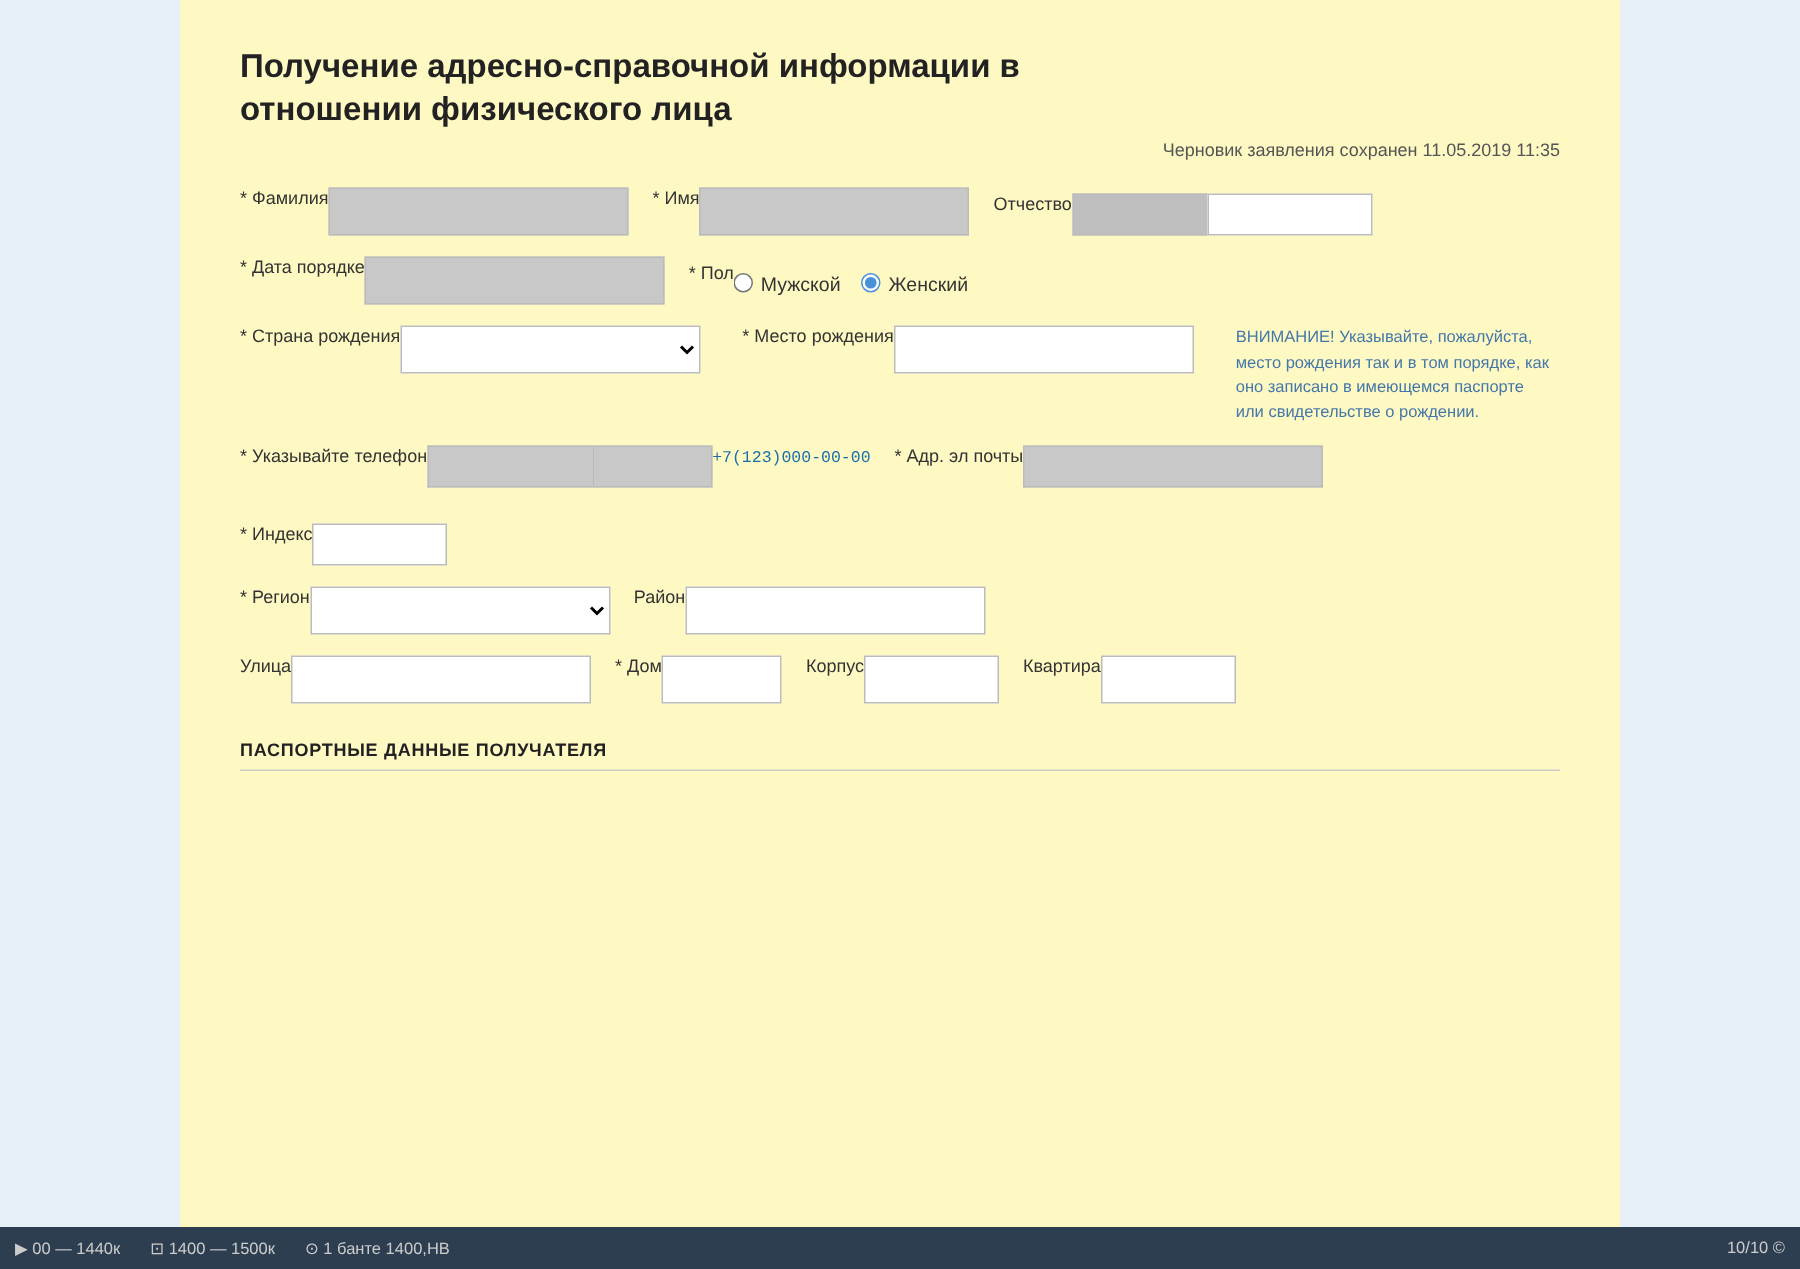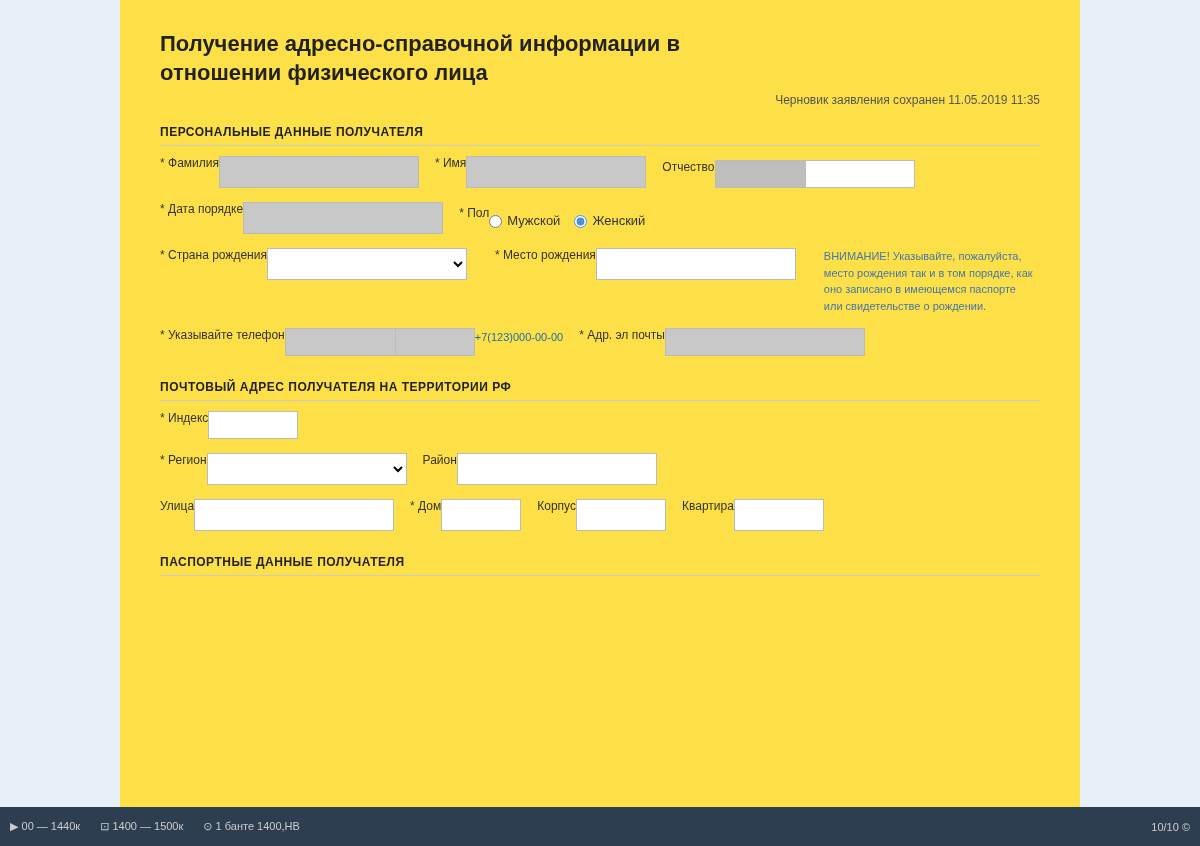--- a/index.html
+++ b/index.html
@@ -3,21 +3,21 @@
   <meta charset="utf-8">
   <style>
     * { box-sizing: border-box; margin: 0; padding: 0; }
     body {
       font-family: Arial, sans-serif;
       background: #e8f0f7;
       font-size: 13px;
       color: #333;
     }
     .page-wrapper {
-      background: #fde047;
+      background: #fef9c3;
       max-width: 960px;
       margin: 0 auto;
       padding: 30px 40px 40px 40px;
       min-height: 846px;
     }
     .page-title {
       font-size: 22px;
       font-weight: bold;
       color: #222;
       line-height: 1.3;
@@ -70,36 +70,37 @@
       background: #c8c8c8;
     }
     .w-180 { width: 180px; }
     .w-200 { width: 200px; }
     .w-80 { width: 80px; }
     .w-90 { width: 90px; }
     .phone-hint {
       font-size: 11px;
       color: #1a6fa8;
       margin-top: 3px;
+      font-family: Liberation Mono, monospace;
     }
     .notice-box {
       font-size: 11px;
       color: #4477aa;
       line-height: 1.5;
       max-width: 210px;
     }
     .radio-group {
       display: flex;
       align-items: center;
       gap: 14px;
       height: 28px;
     }
     .radio-label {
       display: flex;
-      align-items: flex-end;
+      align-items: flex-start;
       gap: 5px;
       font-size: 13px;
       cursor: pointer;
     }
     input[type="radio"] {
       accent-color: #4a90d9;
     }
     .email-input-filled {
       background: #c8c8c8;
       border: 1px solid #bbb;
@@ -121,21 +122,21 @@
       padding: 5px 8px;
       font-size: 13px;
       background: #fff;
     }
     .bottom-bar {
       position: fixed;
       bottom: 0;
       left: 0;
       right: 0;
       background: #2c3e50;
-      height: 39px;
+      height: 28px;
       display: flex;
       align-items: center;
       padding: 0 10px;
       gap: 20px;
       font-size: 11px;
       color: #aaa;
     }
     .bottom-bar span {
       color: #ccc;
     }
@@ -148,21 +149,20 @@
   <h1 class="page-title">
     <span>Получение адресно-справочной информации в</span><br>
     <span>отношении физического лица</span>
   </h1>
 
   <div class="draft-saved">
     <span>Черновик заявления сохранен 11.05.2019 11:35</span>
   </div>
 
   <div class="section">
-    <div class="section-title">ПЕРСОНАЛЬНЫЕ ДАННЫЕ ПОЛУЧАТЕЛЯ</div>
 
     <div class="fio-row">
       <div class="form-group">
         <label class="form-label">* Фамилия</label>
         <input type="text" class="form-input input-filled w-200" value="" style="">
       </div>
       <div class="form-group">
         <label class="form-label">* Имя</label>
         <input type="text" class="form-input input-filled w-180" value="" style="">
       </div>
@@ -219,21 +219,20 @@
         <div class="phone-hint">+7(123)000-00-00</div>
       </div>
       <div class="form-group">
         <label class="form-label">* Адр. эл почты</label>
         <input type="text" class="email-input-filled" value="" style="">
       </div>
     </div>
   </div>
 
   <div class="section">
-    <div class="section-title">ПОЧТОВЫЙ АДРЕС ПОЛУЧАТЕЛЯ НА ТЕРРИТОРИИ РФ</div>
 
     <div class="form-row">
       <div class="form-group">
         <label class="form-label">* Индекс</label>
         <input type="text" class="index-input" value="" style="">
       </div>
     </div>
 
     <div class="form-row">
       <div class="form-group">

